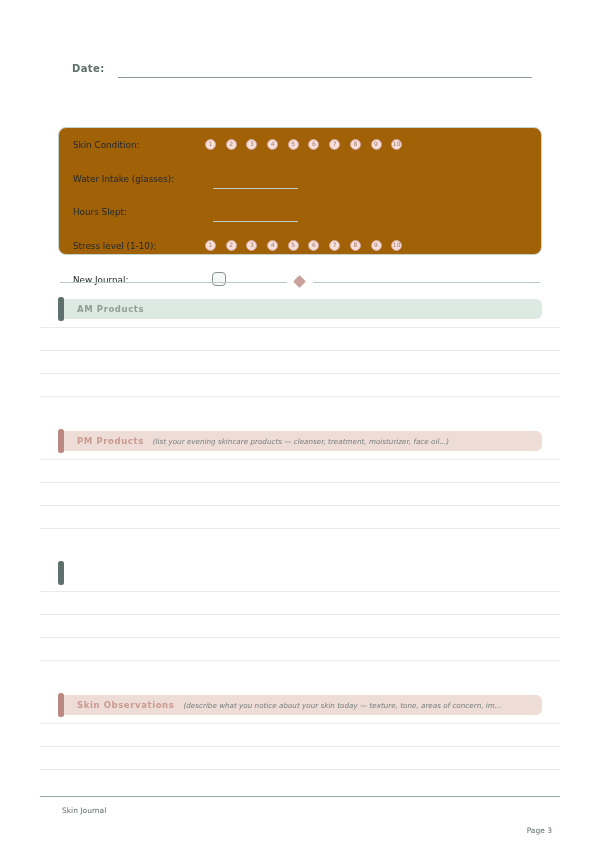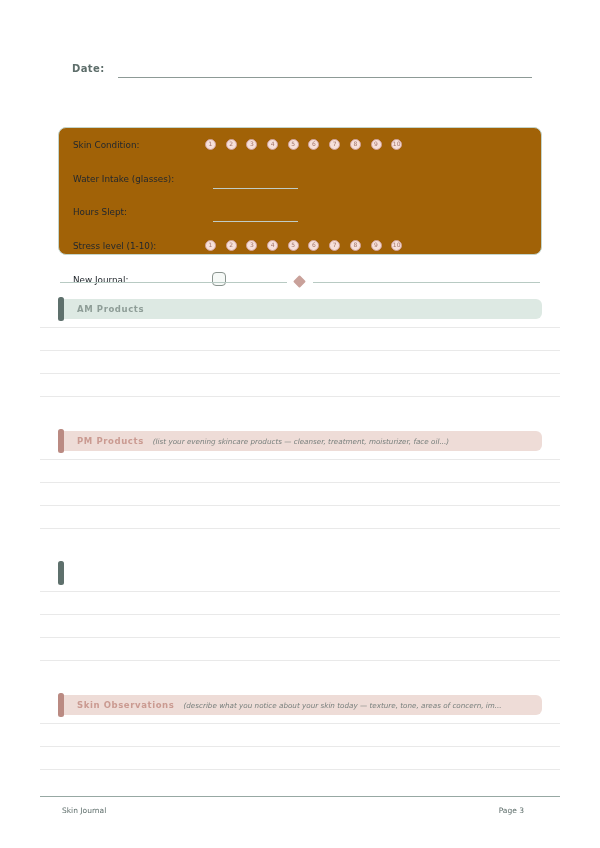--- a/index.html
+++ b/index.html
@@ -40,21 +40,21 @@
   .sec-title { font-size:8.5px; font-weight:bold; letter-spacing:0.6px; }
   .teal .sec-title, .sec-title.teal { color:#8e9d97; }
   .rose .sec-title, .sec-title.rose { color:#ca9a91; }
   .sec-hint { font-size:7.2px; font-style:italic; color:#777f7c; margin-left:9px; }
   .rule { position:absolute; left:40px; width:520px; height:0; border-top:1px solid #e9e9e9; }
   
   .footer-rule { position:absolute; left:40px; top:796px; width:520px; height:0;
     border-top:1px solid #97a8a3; }
   .footer-text { position:absolute; top:807px; font-size:7.5px; color:#5d6d6a; line-height:1; }
   .footer-left { left:62px; }
-  .footer-right { right:76px; }
+  .footer-right { right:48px;margin-top:20px; }
 </style>
 </head>
 <body>
 
 <div class="page">
 
   <div class="date-label">Date:</div>
   <div class="date-line"></div>
 
   <div class="tracker-box">

